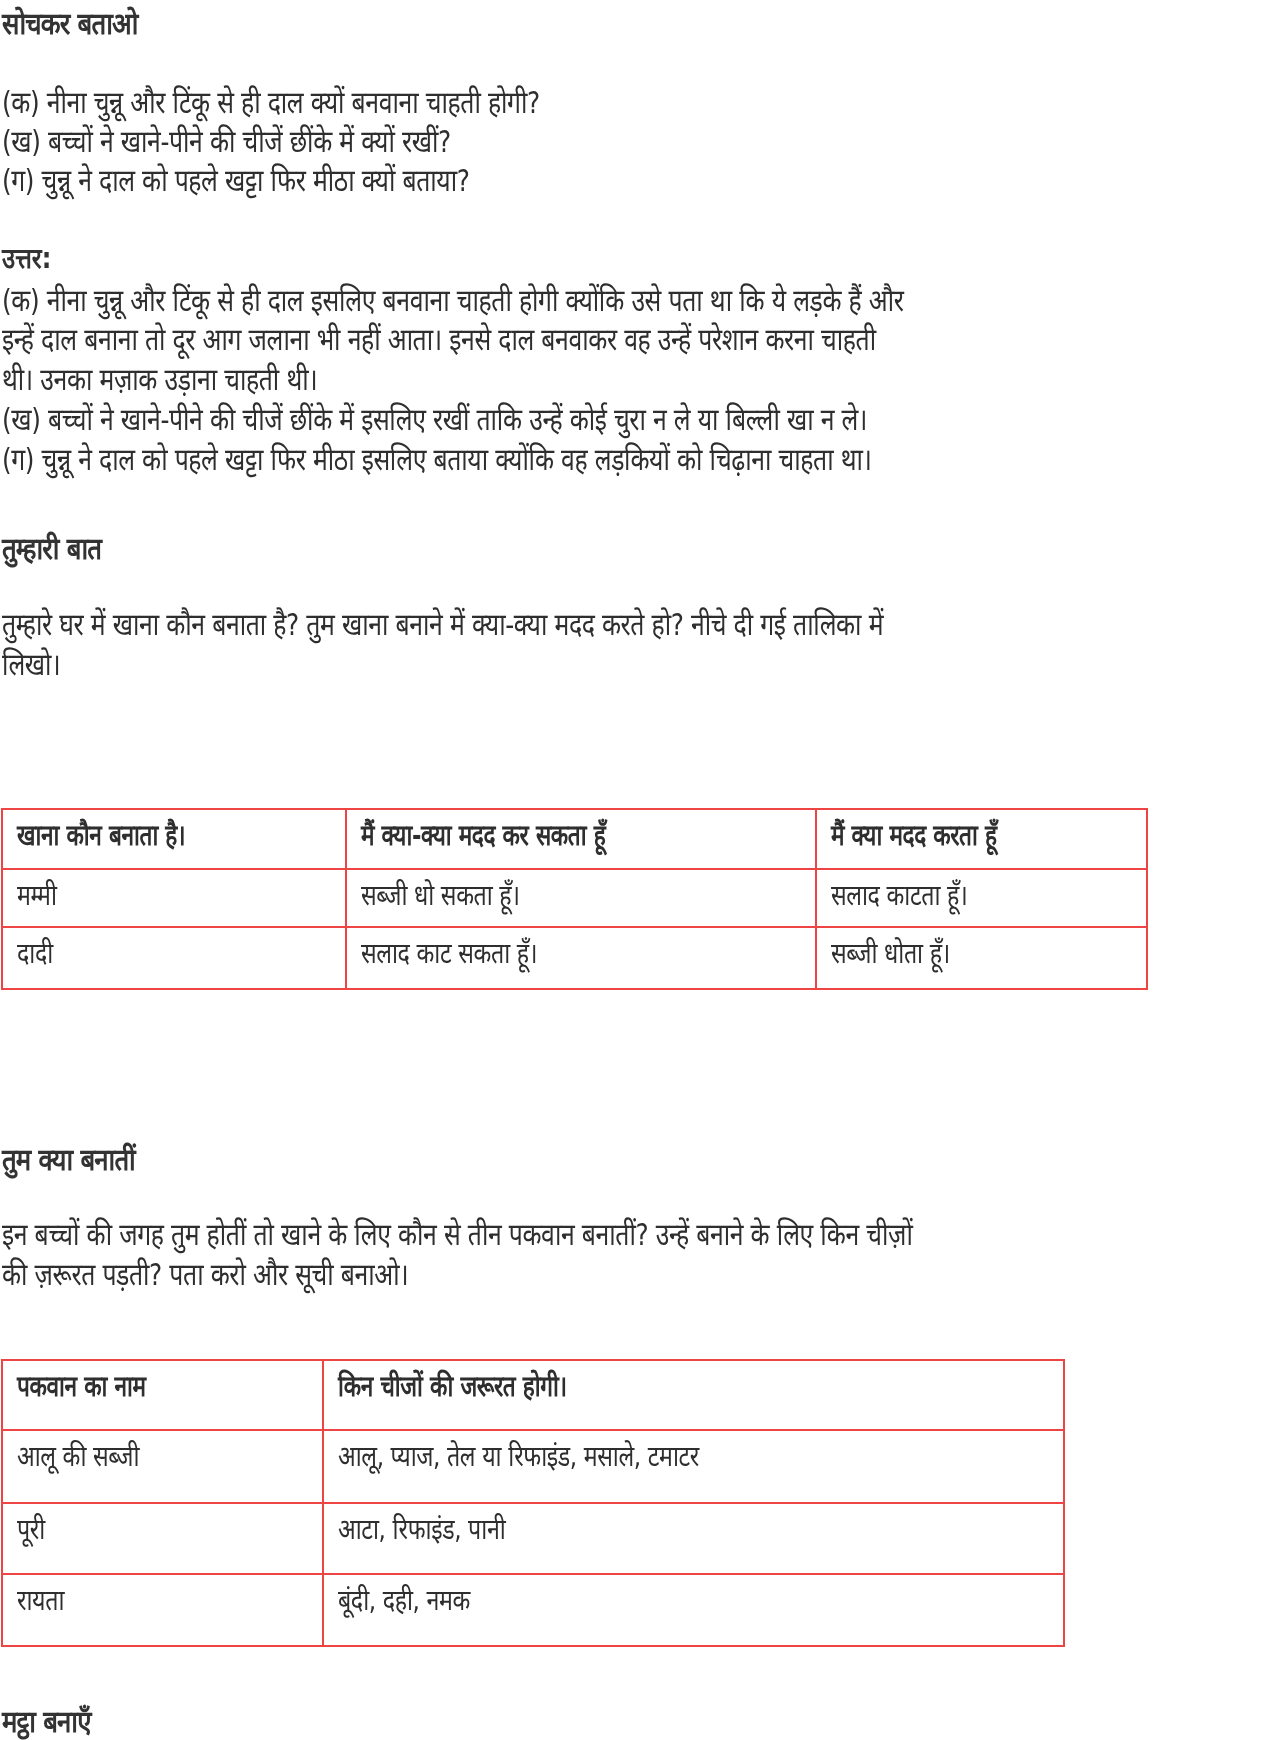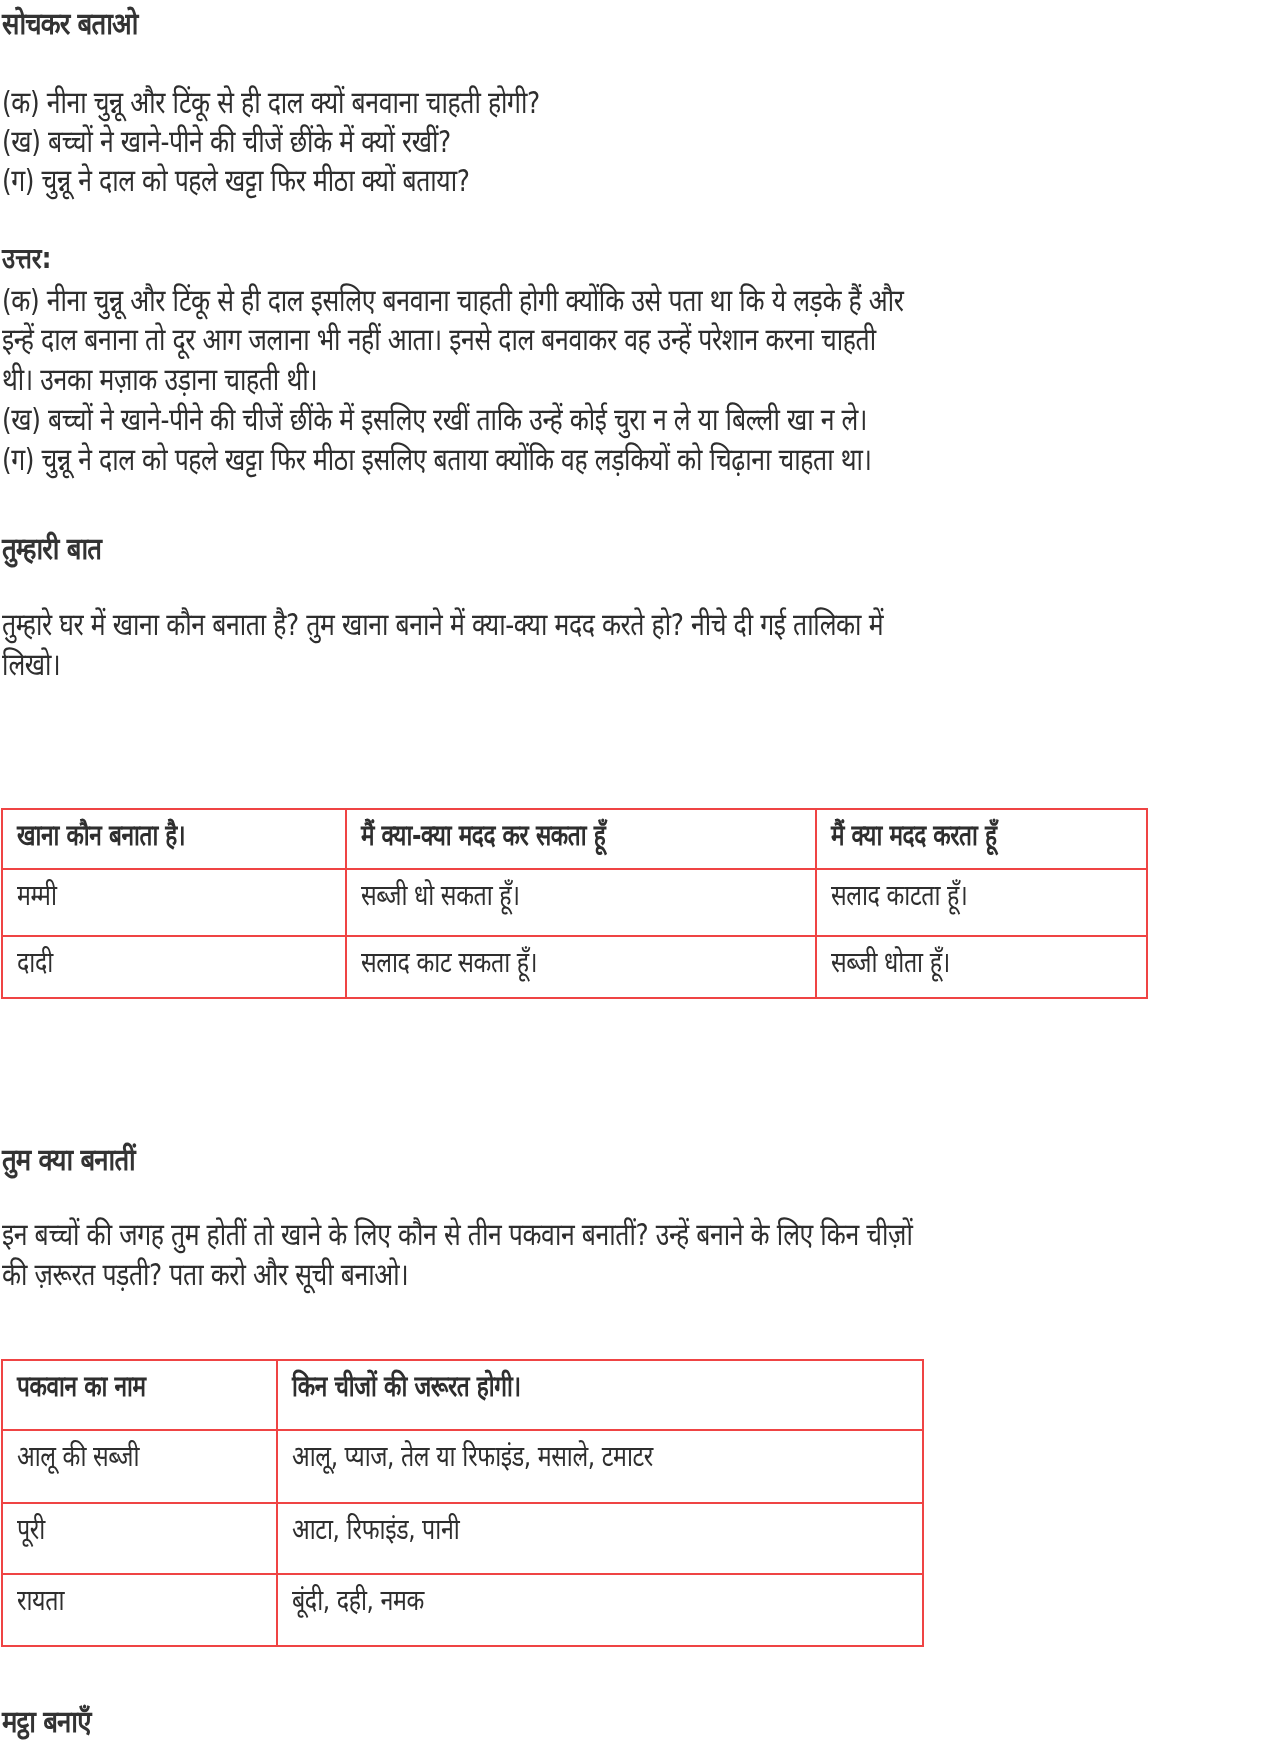--- a/index.html
+++ b/index.html
@@ -106,39 +106,39 @@
       <col style="width:345px;">
       <col style="width:470px;">
       <col style="width:332px;">
     </colgroup>
     <tbody>
         <tr class="head" style="height:60px;">
       <td><span>खाना कौन बनाता है।</span></td>
       <td><span>मैं क्या-क्या मदद कर सकता हूँ</span></td>
       <td><span>मैं क्या मदद करता हूँ</span></td>
     </tr>
-    <tr style="height:67px;border-radius:7px;">
+    <tr style="height:58px;border-radius:7px;">
       <td><span>मम्मी</span></td>
       <td><span>सब्जी धो सकता हूँ।</span></td>
       <td><span>सलाद काटता हूँ।</span></td>
     </tr>
     <tr style="height:62px;">
       <td><span>दादी</span></td>
       <td><span>सलाद काट सकता हूँ।</span></td>
       <td><span>सब्जी धोता हूँ।</span></td>
     </tr>
   </tbody>
     </table>
 
   <div class="heading" style="top:1138px;">तुम क्या बनातीं</div>
 
   <div class="line" style="top:1212px;">इन बच्चों की जगह तुम होतीं तो खाने के लिए कौन से तीन पकवान बनातीं? उन्हें बनाने के लिए किन चीज़ों</div>
   <div class="line" style="top:1252px;">की ज़रूरत पड़ती? पता करो और सूची बनाओ।</div>
 
-  <table class="grid" style="top:1359px; width:923px;padding-left:16px;">
+  <table class="grid" style="top:1359px; width:1064px;padding-left:16px;">
     <colgroup>
       <col style="width:322px;">
       <col style="width:742px;">
     </colgroup>
     <tbody>
         <tr class="head" style="height:70px;">
       <td><span>पकवान का नाम</span></td>
       <td><span>किन चीजों की जरूरत होगी।</span></td>
     </tr>
     <tr style="height:73px;">

